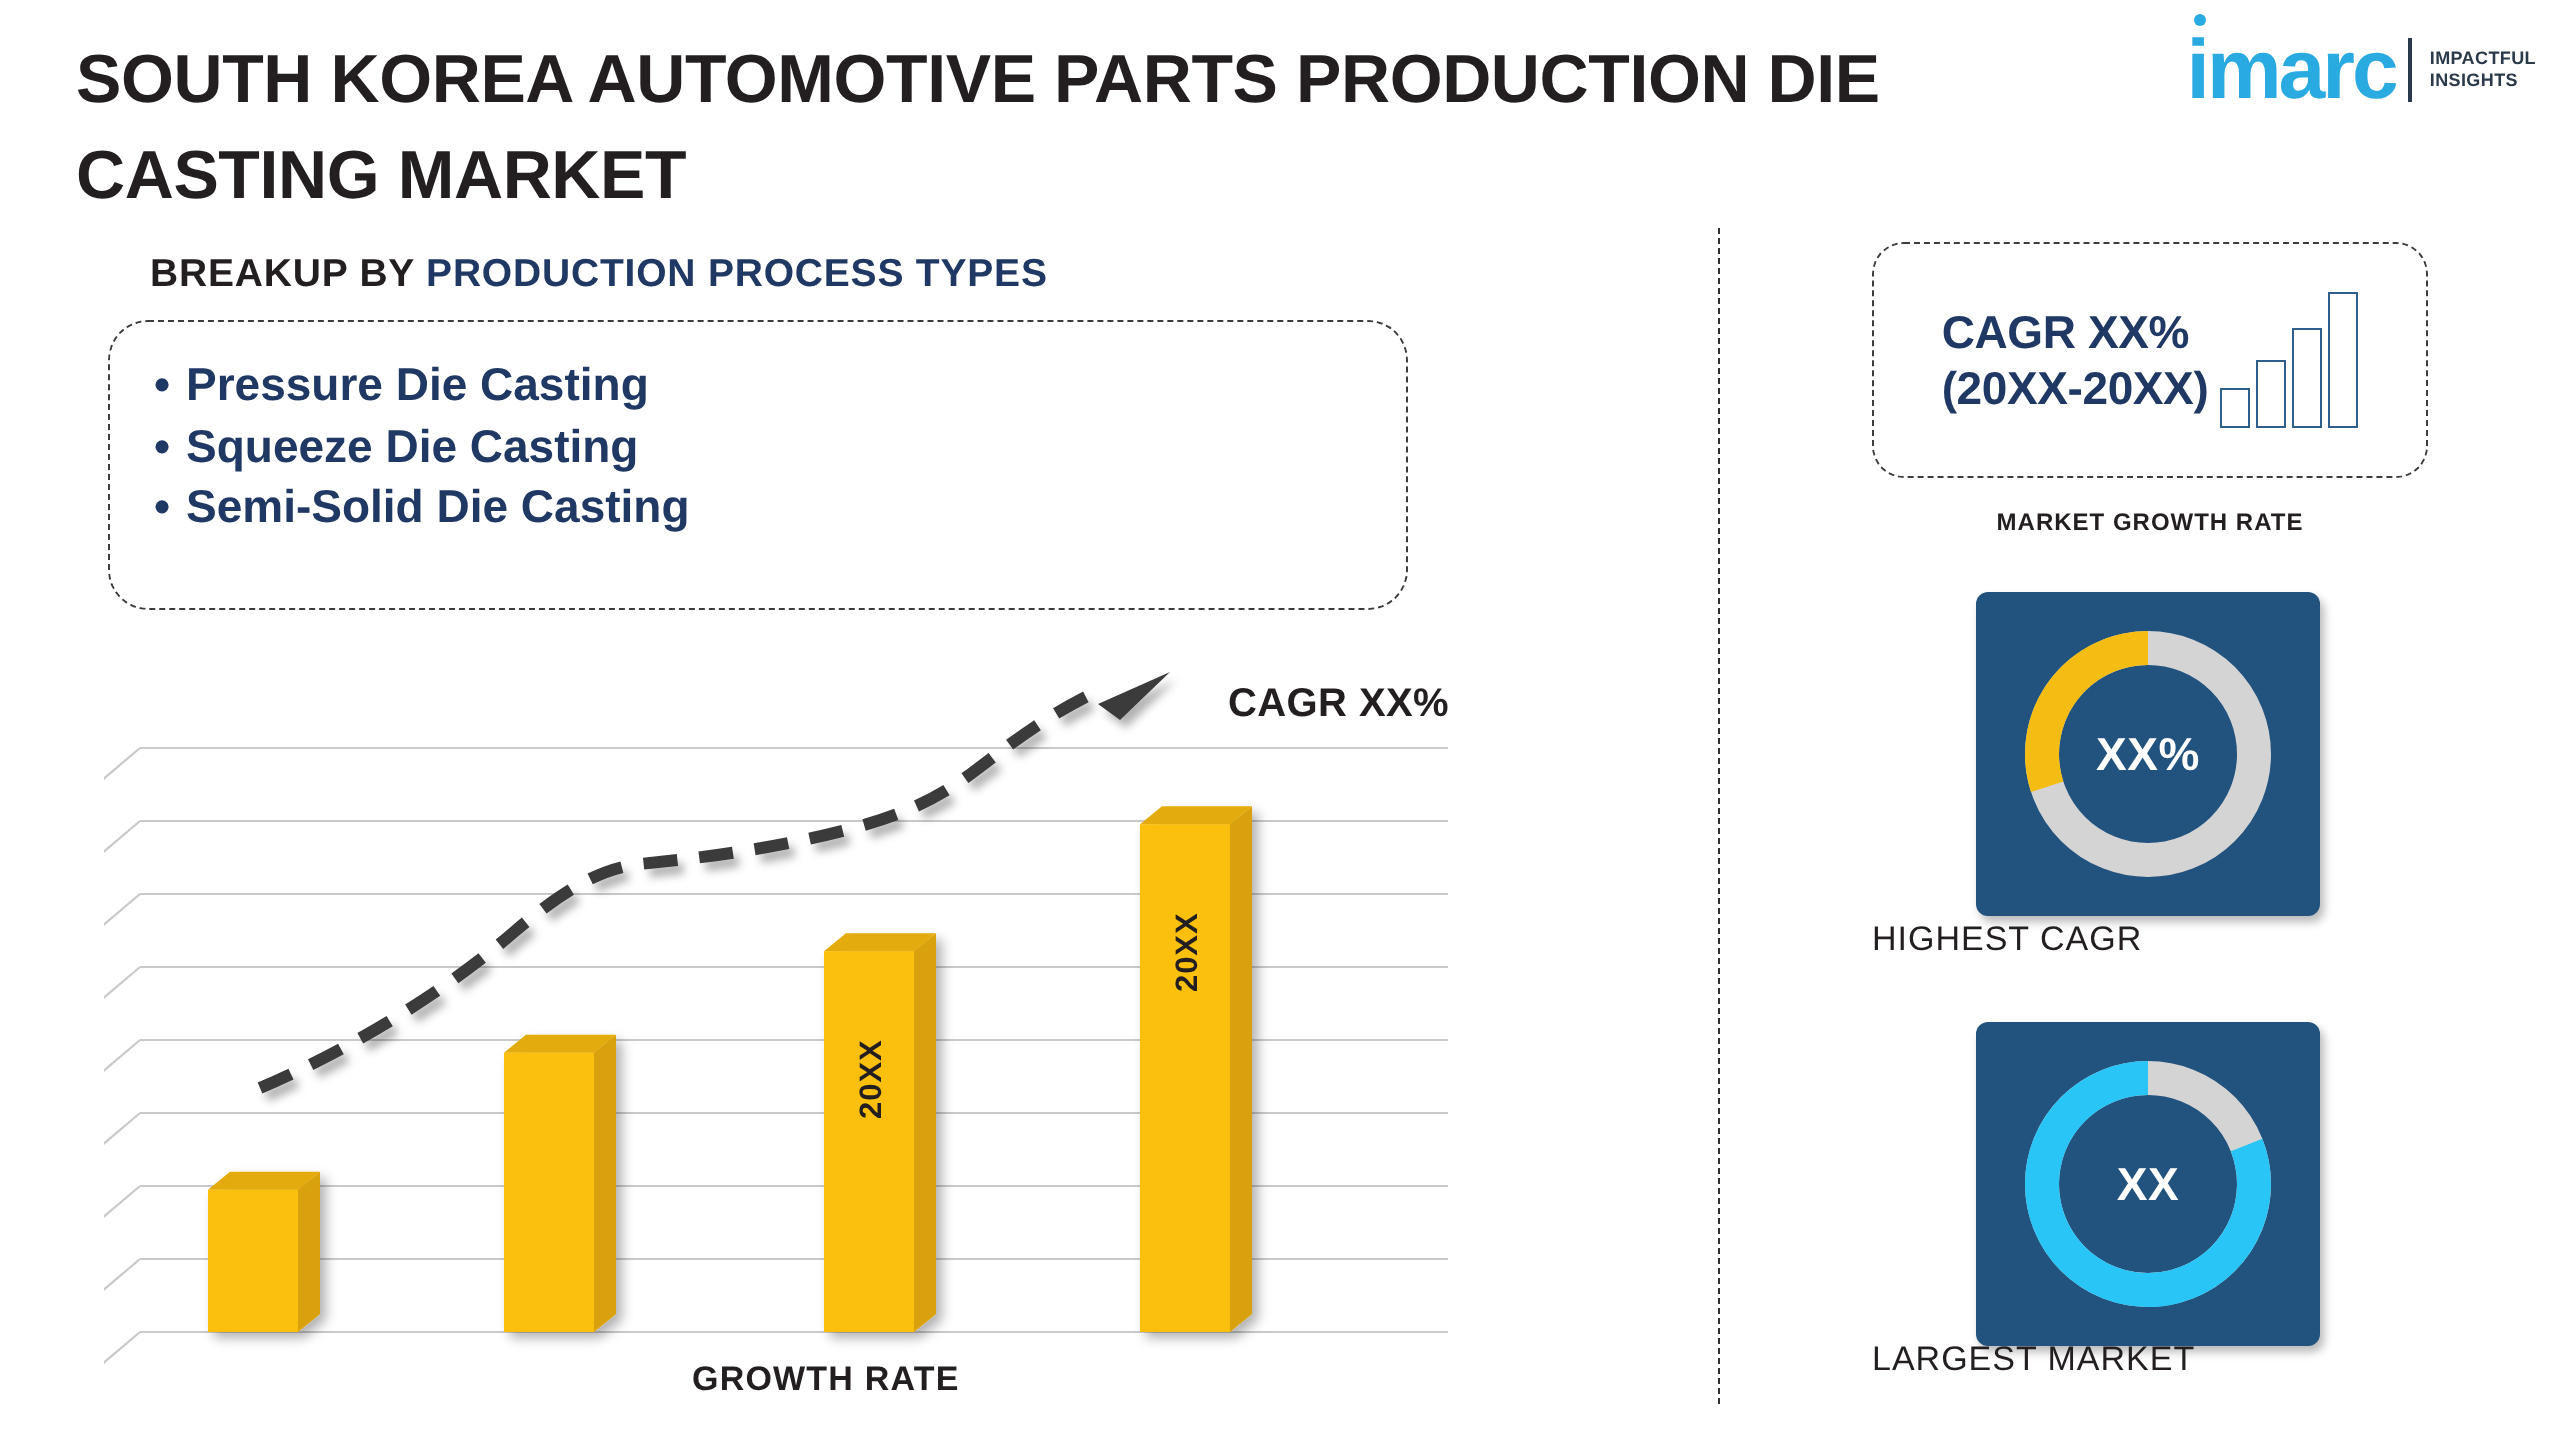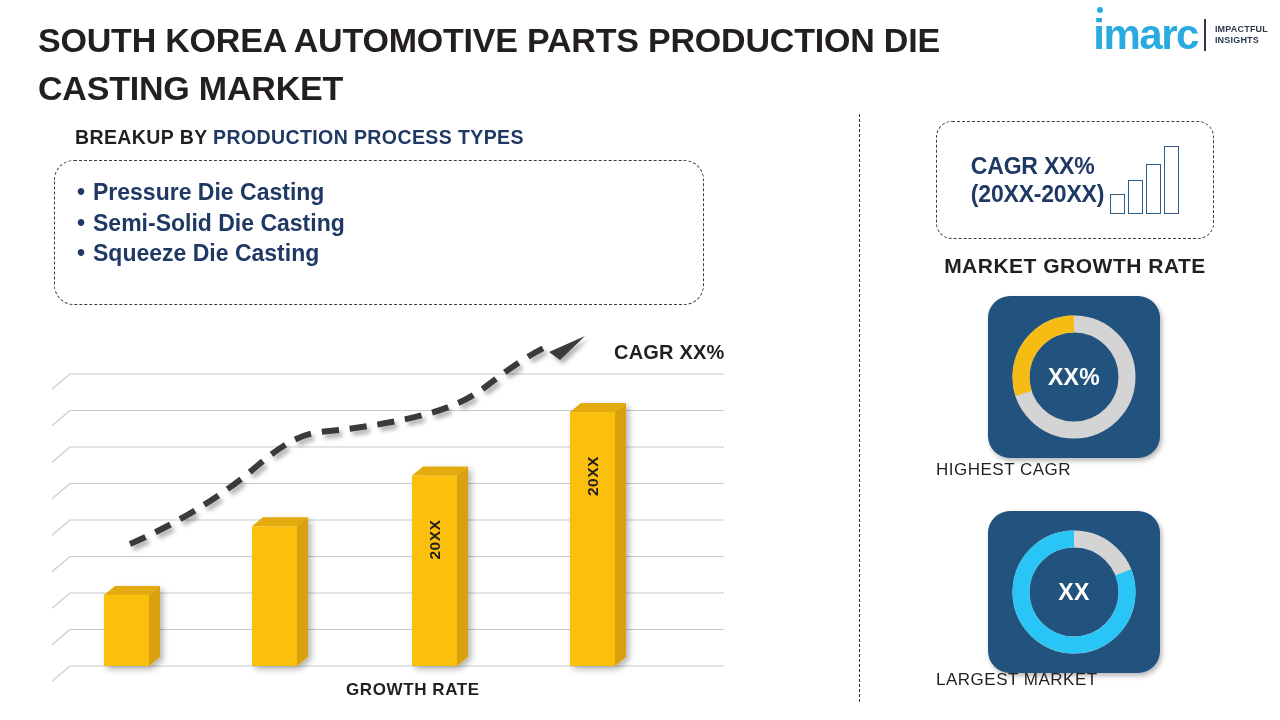--- a/index.html
+++ b/index.html
@@ -81,25 +81,25 @@
   #cagr-card .txt{
     font-size:23px;font-weight:bold;color:#1f3864;
     line-height:1.22;letter-spacing:-0.2px;white-space:nowrap;
   }
   #cagr-card .bars{display:flex;align-items:flex-end;gap:3px;height:68px;}
   #cagr-card .bars i{
     display:block;width:13px;border:1.6px solid #2e5f8a;background:#ffffff;
   }
   #market-growth-label{
     position:absolute;left:936px;top:254px;width:278px;text-align:center;
-    font-size:21px;font-weight:bold;color:#231f20;letter-spacing:0.5px;
+    font-size:12px;font-weight:bold;color:#231f20;letter-spacing:0.5px;
   }
   .tile{
     position:absolute;left:988px;width:172px;height:162px;
-    background:#22527e;border-radius:22px;
+    background:#22527e;border-radius:6px;
     box-shadow:2px 3px 5px rgba(0,0,0,0.28);
   }
   #tile-cagr{top:296px;}
   #tile-market{top:511px;}
   .tile svg{position:absolute;left:0;top:0;}
   .tile .centre{
     position:absolute;left:0;top:0;width:172px;height:162px;
     display:flex;align-items:center;justify-content:center;
     color:#ffffff;font-size:23px;font-weight:bold;letter-spacing:0.3px;
   }
@@ -127,22 +127,22 @@
   </span>
 </div>
 
 <div id="breakup-heading">
   <span>BREAKUP BY </span><span class="hl">PRODUCTION PROCESS TYPES</span>
 </div>
 
 <div id="breakup-box">
   <ul>
     <li><span class="b">•</span><span>Pressure Die Casting</span></li>
+    <li><span class="b">•</span><span>Squeeze Die Casting</span></li>
     <li><span class="b">•</span><span>Semi-Solid Die Casting</span></li>
-    <li><span class="b">•</span><span>Squeeze Die Casting</span></li>
   </ul>
 </div>
 
 <div id="chart">
   <svg id="chart-svg" width="760" height="390" viewBox="0 0 760 390">
     <defs>
       <filter id="barshadow" x="-40%" y="-40%" width="200%" height="200%">
         <feDropShadow dx="3" dy="3" stdDeviation="3" flood-color="#000" flood-opacity="0.30"></feDropShadow>
       </filter>
       <filter id="lineshadow" x="-40%" y="-40%" width="200%" height="200%">

